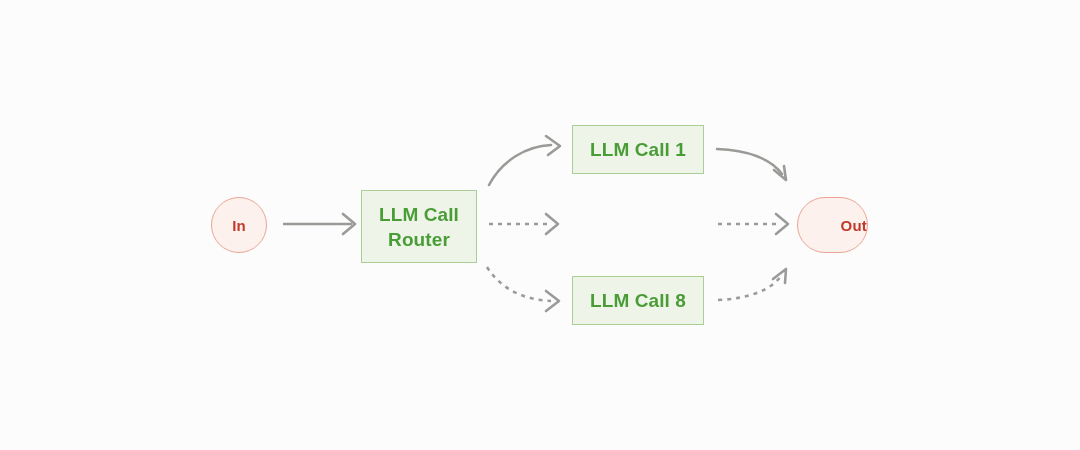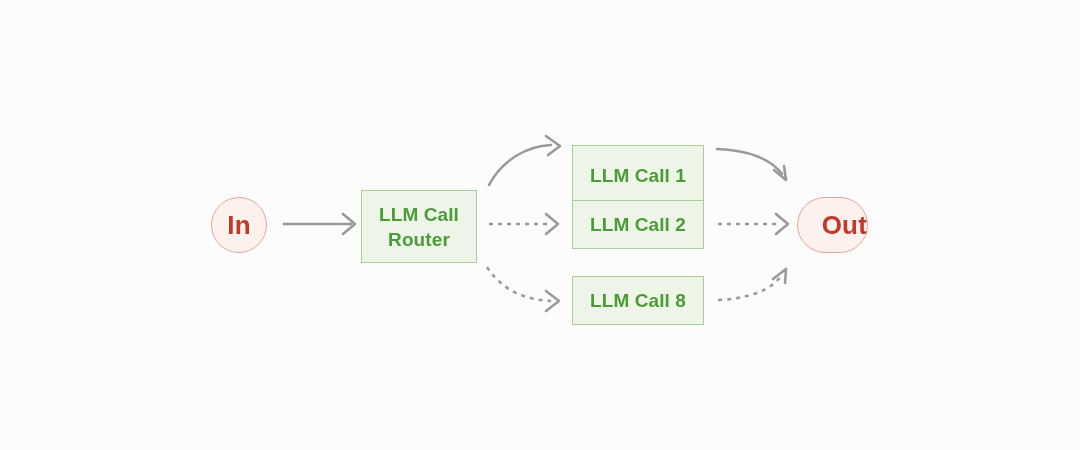--- a/index.html
+++ b/index.html
@@ -31,21 +31,21 @@
     justify-content: center;
     text-align: center;
     box-sizing: border-box;
     z-index: 2;
   }
   .node-terminal {
     background: #fdf1ee;
     border: 1.6px solid #eaa593;
     color: #c0392b;
     font-weight: bold;
-    font-size: 26px;
+    font-size: 15px;
     letter-spacing: 0.2px;
   }
   .node-in {
     border-radius: 50%;
   }
   .node-out {
     border-radius: 34px;
   }
   .node-process {
     background: #eef5e8;
@@ -106,27 +106,24 @@
 
   <div class="node node-terminal node-in" style="left:211px; top:197px; width:56px; height:56px;">
     <span class="node-label">In</span>
   </div>
 
   <div class="node node-process" style="left:361px; top:190px; width:116px; height:73px;">
     <span class="node-label">LLM Call
 Router</span>
   </div>
 
-  <div class="node node-process" style="left:572px; top:125px; width:132px; height:60px;margin-top:20px;">
+  <div class="node node-process" style="left:572px; top:125px; width:132px; height:49px;">
     <span class="node-label">LLM Call 1</span>
   </div>
 
-  <div class="node node-process" style="left:572px; top:200px; width:132px; height:49px;">
-    <span class="node-label">LLM Call 2</span>
-  </div>
 
   <div class="node node-process" style="left:572px; top:276px; width:132px; height:49px;">
     <span class="node-label">LLM Call 8</span>
   </div>
 
   <div class="node node-terminal node-out" style="left:797px; top:197px; width:71px; height:56px;justify-content:flex-end;">
     <span class="node-label">Out</span>
   </div>
 
 </div>

